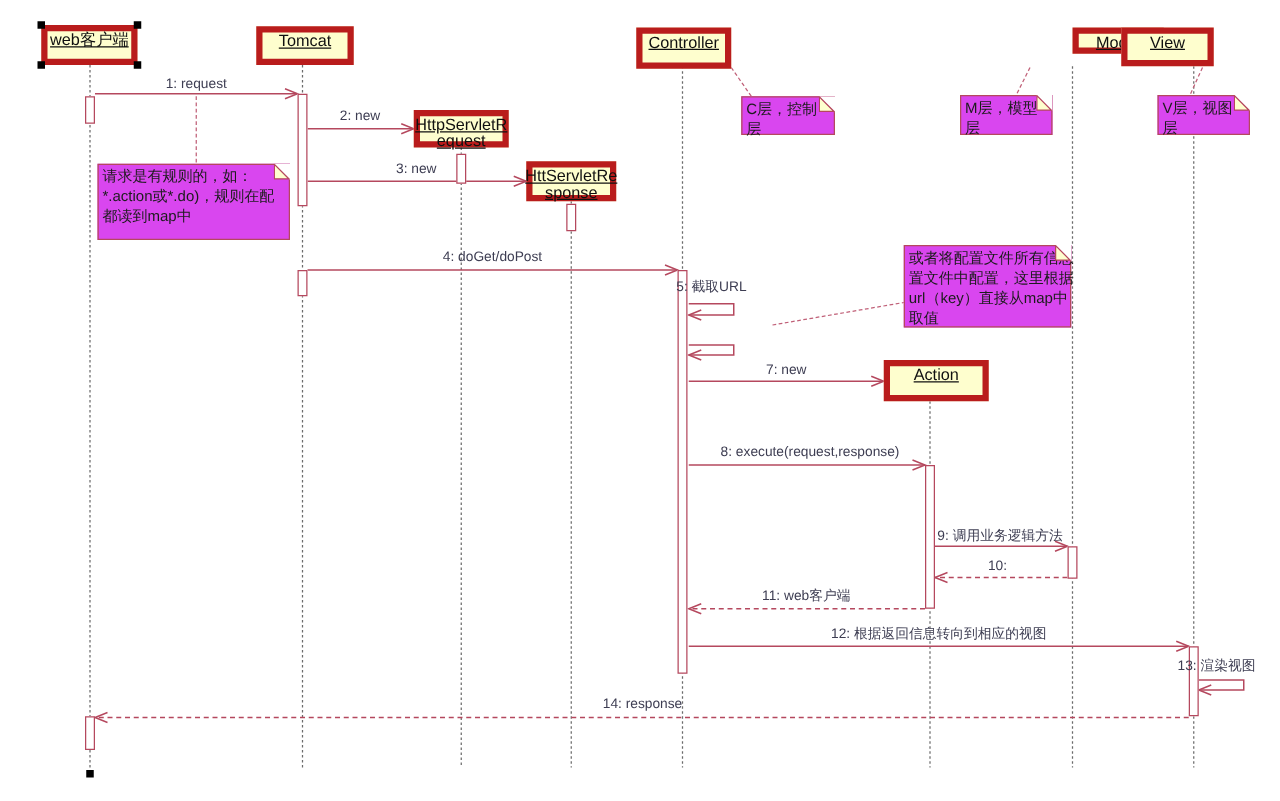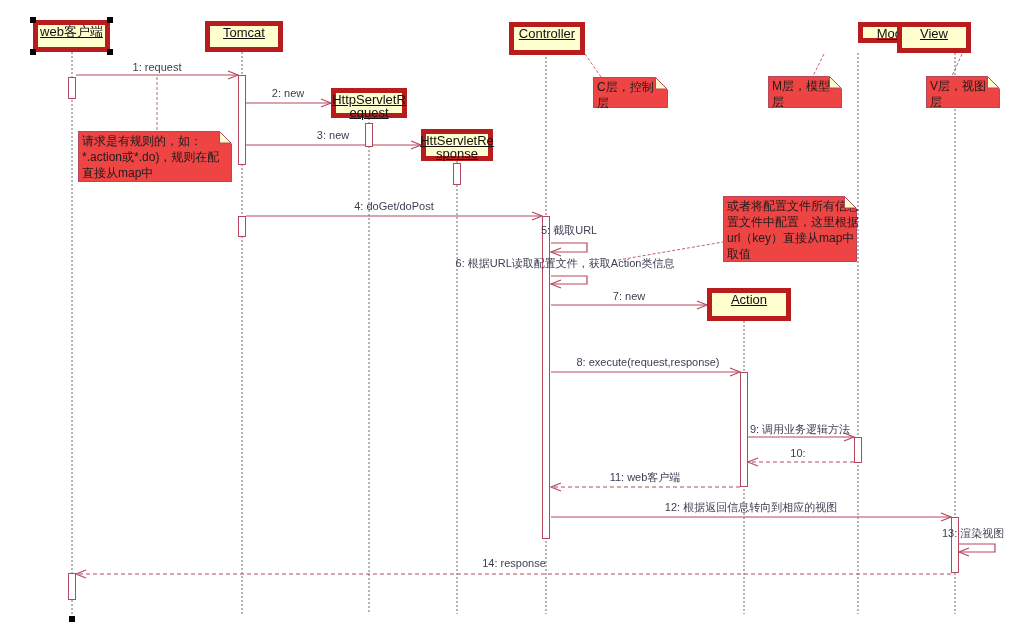--- a/index.html
+++ b/index.html
@@ -7,21 +7,21 @@
           font-family:"Liberation Sans","DejaVu Sans",sans-serif;}
   #wires{position:absolute;left:0;top:0;}
   .life{stroke:#6b6b6b;stroke-width:1;stroke-dasharray:2 2;}
   .msg{stroke:#b5485e;stroke-width:1.2;fill:none;}
   .dash{stroke-dasharray:4 3;}
   .anchor{stroke:#c06078;stroke-width:1;stroke-dasharray:3 2;fill:none;}
   .actor{position:absolute;background:#fefece;border:5px solid #b91c1c;display:flex;flex-direction:column;
          align-items:center;justify-content:flex-start;font-size:13px;color:#101010;text-align:center;box-sizing:border-box;}
   .actor .aline{display:block;text-decoration:underline;white-space:nowrap;line-height:13px;}
   .act{position:absolute;width:8px;background:#ffffff;border:1px solid #b5485e;box-sizing:border-box;}
-  .note{position:absolute;background:#ef4444;border:1px solid #b5485e;box-sizing:border-box;
+  .note{position:absolute;background:#d946ef;border:1px solid #b5485e;box-sizing:border-box;
         font-size:12px;line-height:16px;color:#1c1c1c;padding:1px 0 0 3px;}
   .note .nline{display:block;white-space:nowrap;}
   .fold{position:absolute;top:-1px;right:-1px;width:13px;height:13px;}
   .mlabel{position:absolute;font-size:11px;color:#3d3d52;white-space:nowrap;line-height:13px;}
   .mlabel.c{transform:translateX(-50%);}
   .handle{position:absolute;width:6px;height:6px;background:#000000;}
 </style>
 </head>
 <body>
 
@@ -133,28 +133,28 @@
   <div class="actor" style="left:707px;top:288px;width:84px;height:33px">
     <span class="aline">Action</span>
   </div>
   <div class="actor" style="left:858px;top:22px;width:73px;height:21px">
     <span class="aline">Model</span>
   </div>
   <div class="actor" style="left:897px;top:22px;width:74px;height:31px">
     <span class="aline">View</span>
   </div>
 
-  <div class="note" style="left:78px;top:131px;width:154px;height:51px">
+  <div class="note" style="left:78px;top:131px;width:154px;height:61px">
     <svg class="fold" width="13" height="13">
       <polygon points="0,0 13,0 13,13" fill="#ffffff"></polygon>
       <polygon points="0.5,0.5 0.5,12 12,12" fill="#fefece" stroke="#b5485e" stroke-width="1"></polygon>
     </svg>
     <span class="nline">请求是有规则的，如：</span>
     <span class="nline">*.action或*.do)，规则在配</span>
-    <span class="nline">直接从map中</span>
+    <span class="nline">都读到map中</span>
   </div>
   <div class="note" style="left:593px;top:77px;width:75px;height:31px">
     <svg class="fold" width="13" height="13">
       <polygon points="0,0 13,0 13,13" fill="#ffffff"></polygon>
       <polygon points="0.5,0.5 0.5,12 12,12" fill="#fefece" stroke="#b5485e" stroke-width="1"></polygon>
     </svg>
     <span class="nline">C层，控制</span>
     <span class="nline">层</span>
   </div>
   <div class="note" style="left:768px;top:76px;width:74px;height:32px">
@@ -182,21 +182,20 @@
     <span class="nline">置文件中配置，这里根据</span>
     <span class="nline">url（key）直接从map中</span>
     <span class="nline">取值</span>
   </div>
 
   <div class="mlabel c" style="left:157px;top:61px">1: request</div>
   <div class="mlabel c" style="left:288px;top:87px">2: new</div>
   <div class="mlabel c" style="left:333px;top:129px">3: new</div>
   <div class="mlabel c" style="left:394px;top:200px">4: doGet/doPost</div>
   <div class="mlabel" style="left:541px;top:224px">5: 截取URL</div>
-  <div class="mlabel c" style="left:565px;top:257px">6: 根据URL读取配置文件，获取Action类信息</div>
   <div class="mlabel c" style="left:629px;top:290px">7: new</div>
   <div class="mlabel c" style="left:648px;top:356px">8: execute(request,response)</div>
   <div class="mlabel c" style="left:800px;top:423px">9: 调用业务逻辑方法</div>
   <div class="mlabel c" style="left:798px;top:447px">10:</div>
   <div class="mlabel c" style="left:645px;top:471px">11: web客户端</div>
   <div class="mlabel c" style="left:751px;top:501px">12: 根据返回信息转向到相应的视图</div>
   <div class="mlabel" style="left:942px;top:527px">13: 渲染视图</div>
   <div class="mlabel c" style="left:514px;top:557px">14: response</div>
 
   <div class="handle" style="left:30px;top:17px"></div>

